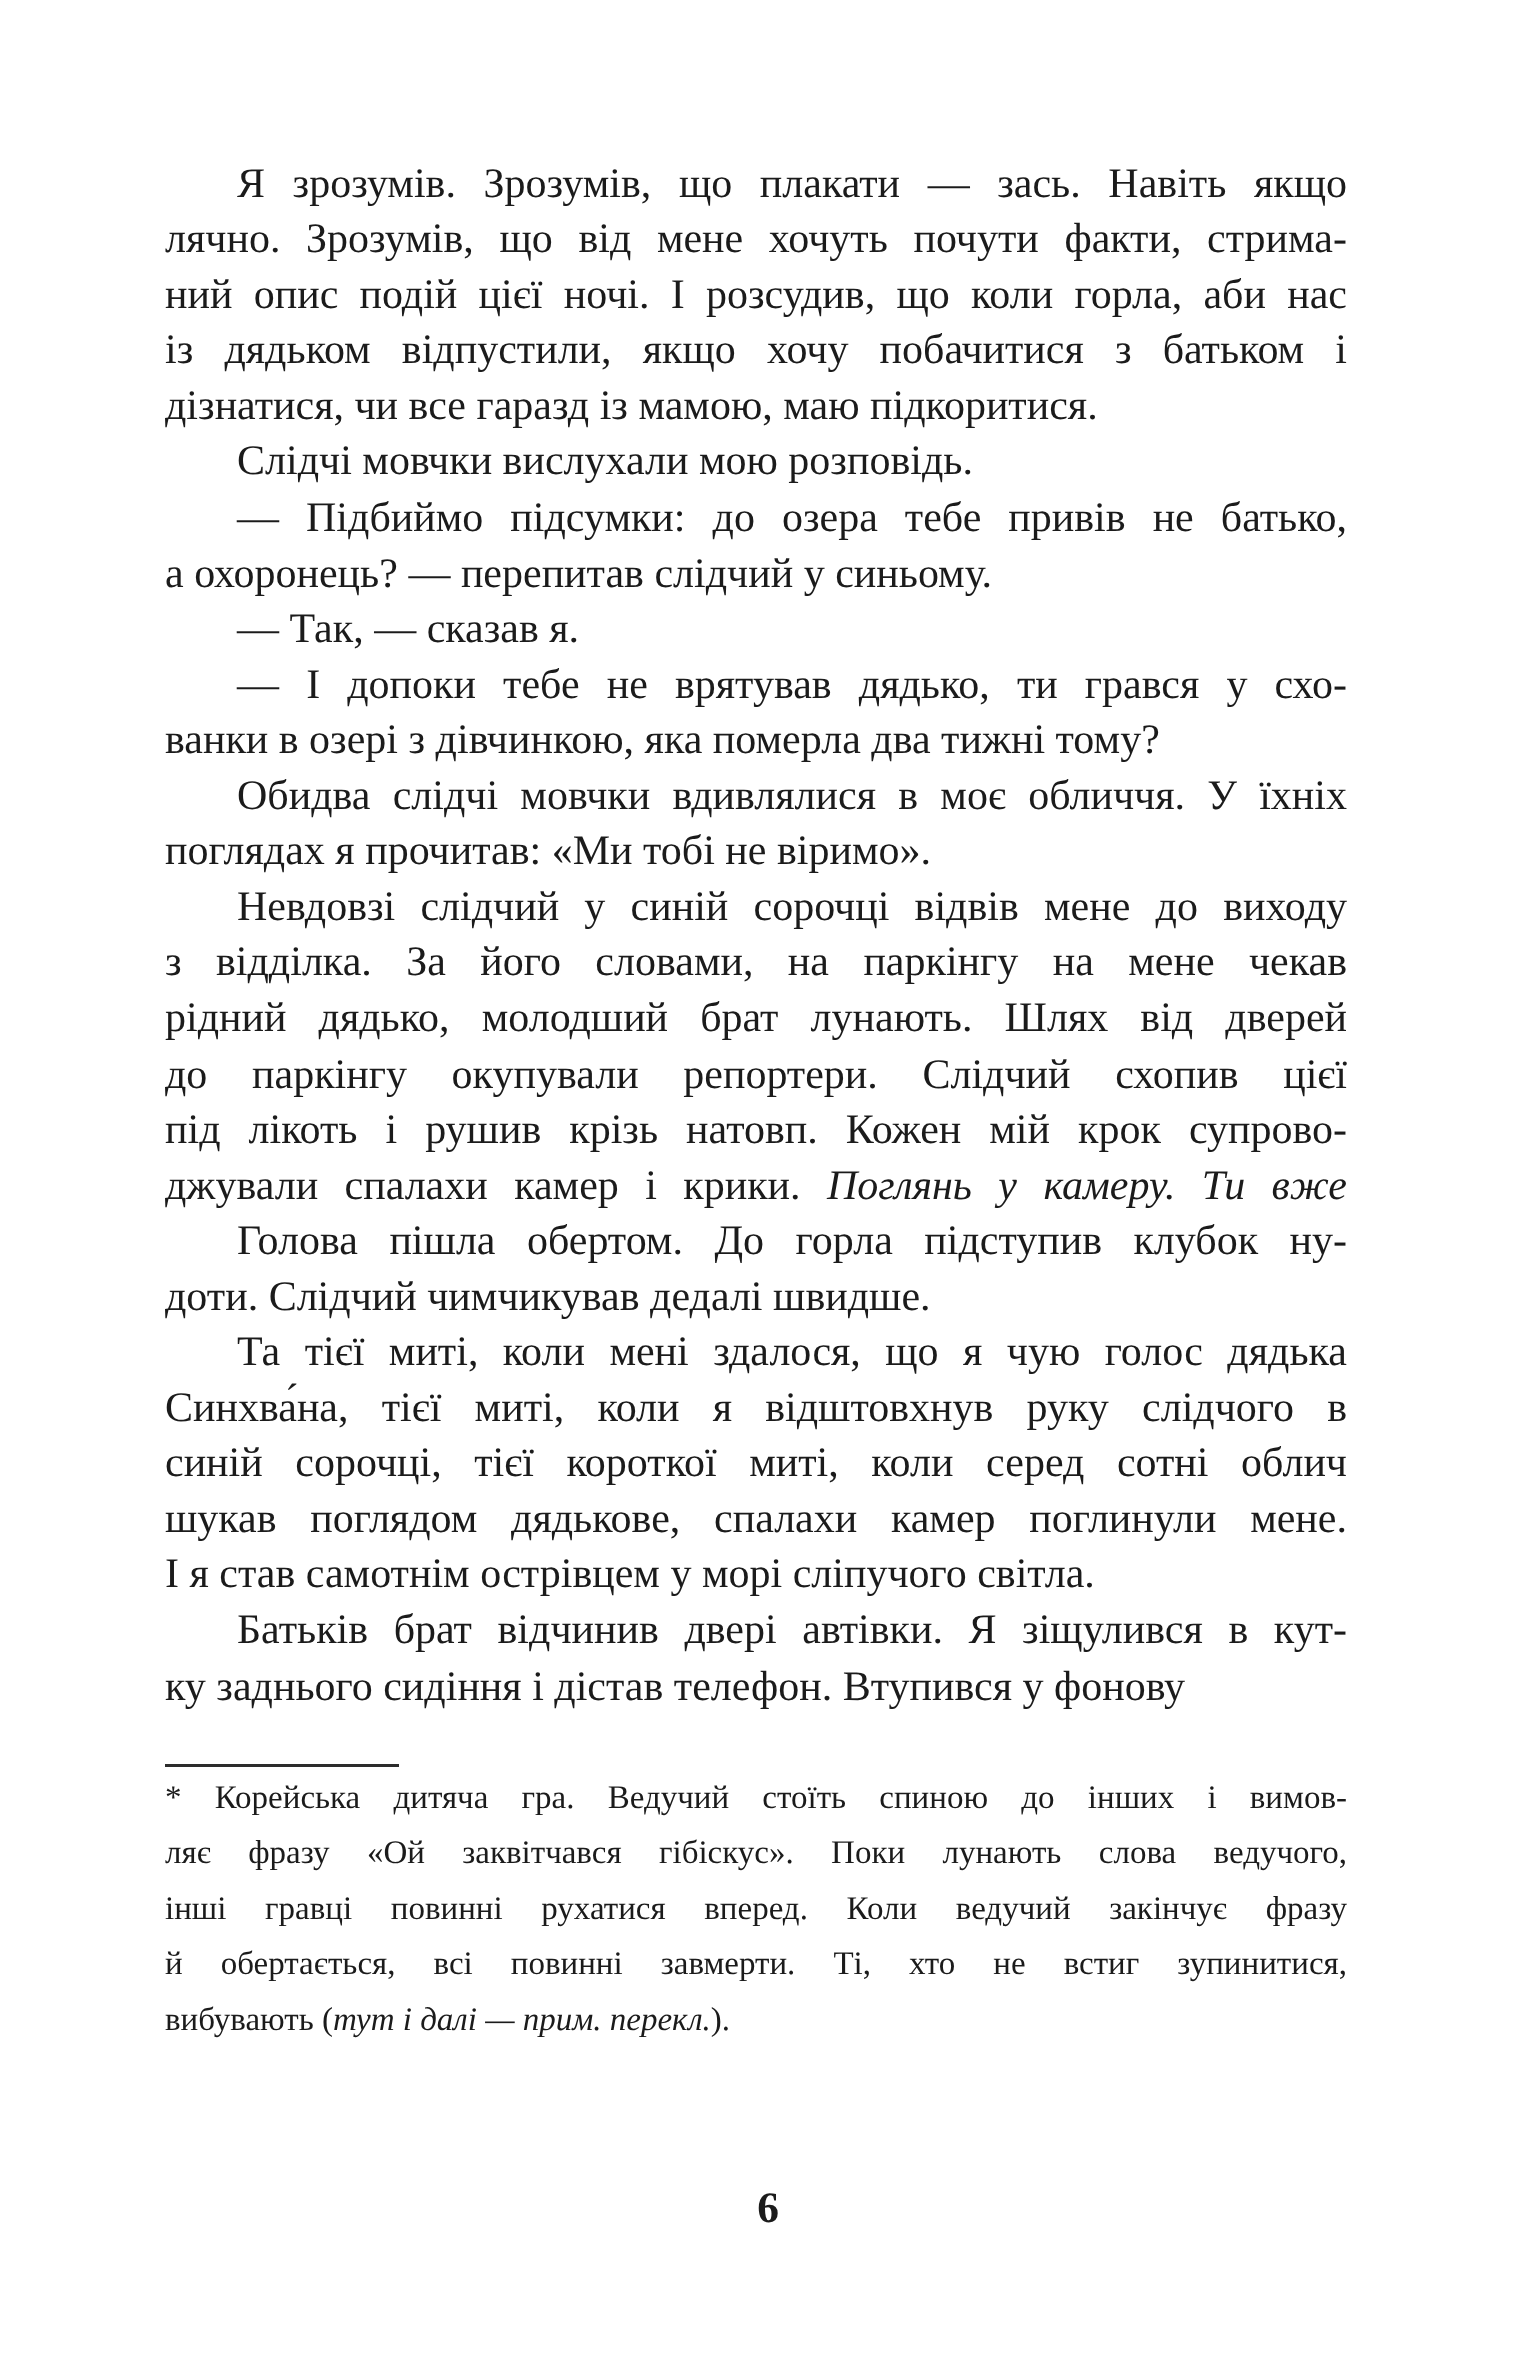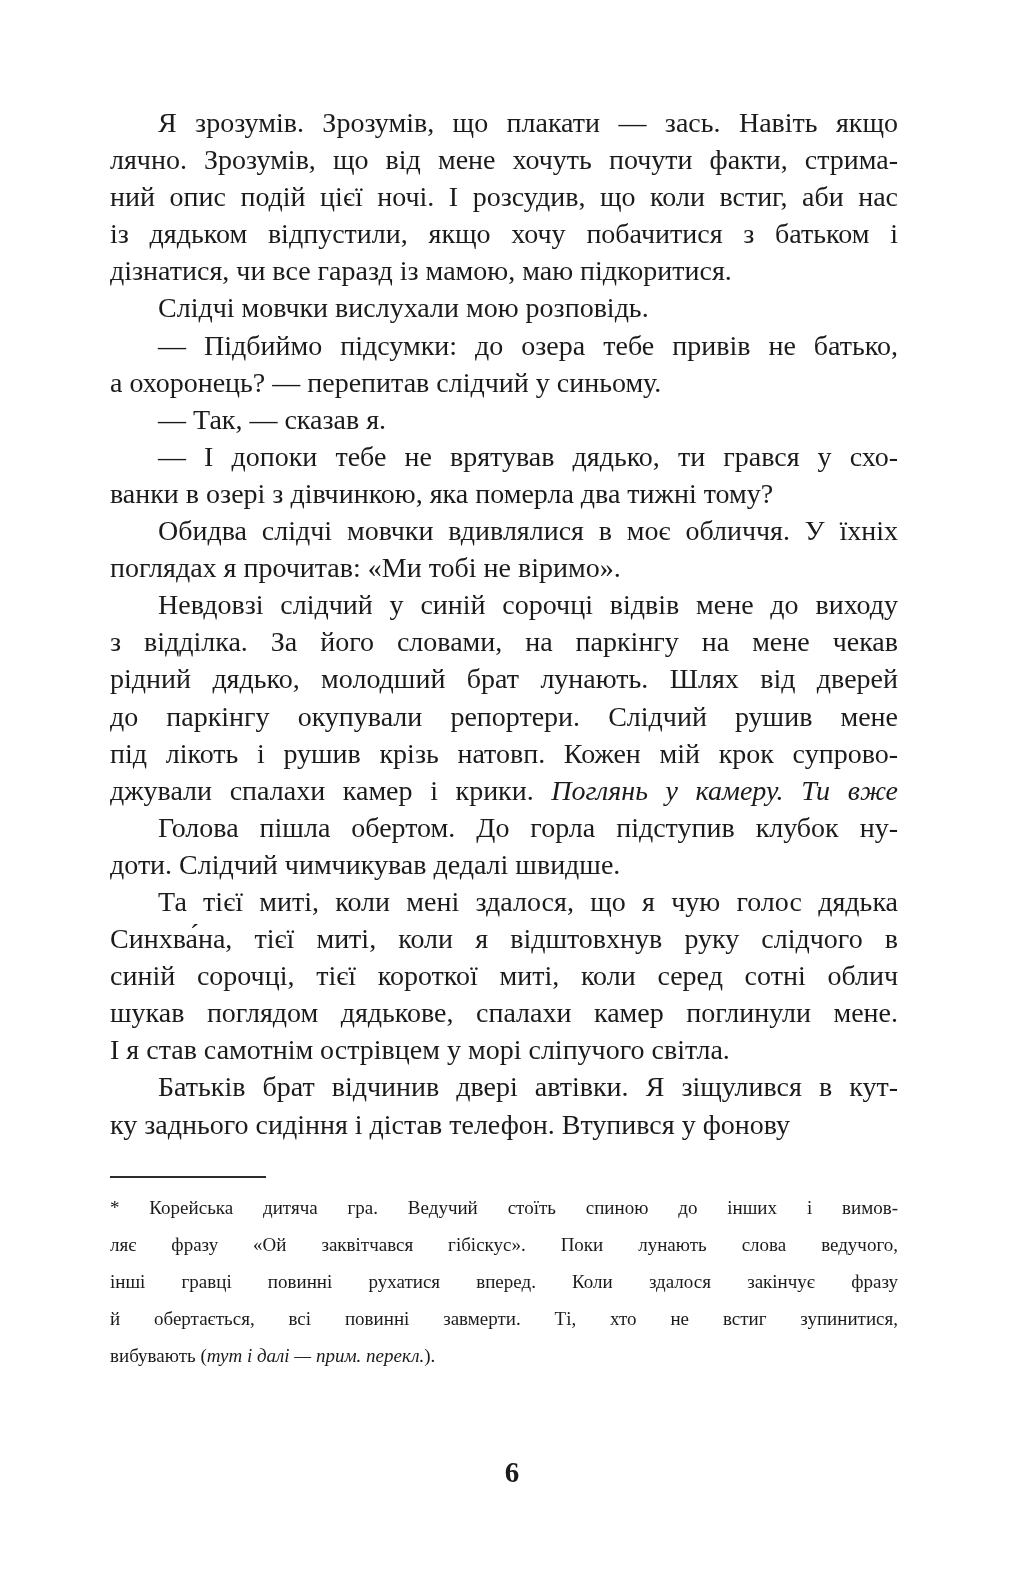--- a/index.html
+++ b/index.html
@@ -34,22 +34,22 @@
   .line.first { text-indent: 48px; }
   .line.last { text-align-last: left; }
   .italic { font-style: italic; }
   .footnote-rule {
     margin-top: 33px;
     width: 156px;
     height: 0;
     border-top: 2px solid #2c2c2c;
   }
   .footnote {
-    margin-top: 11px;
-    font-size: 19px;
+    margin-top: 1px;
+    font-size: 22px;
     line-height: 37px;
   }
   .footnote .line { max-height: 37px; }
   .page-number {
     position: absolute;
     top: 1456px;
     left: 0;
     width: 100%;
     text-align: center;
     font-size: 29px;
@@ -58,21 +58,21 @@
 </style>
 </head>
 <body>
 
 <div class="page">
   <div class="text-block">
     <div class="body-text" id="body-text">
         <div class="paragraph">
           <div class="line first"><span>Я зрозумів. Зрозумів, що плакати — зась. Навіть якщо</span></div>
           <div class="line"><span>лячно. Зрозумів, що від мене хочуть почути факти, стрима-</span></div>
-          <div class="line"><span>ний опис подій цієї ночі. І розсудив, що коли встиг, аби нас</span></div>
+          <div class="line"><span>ний опис подій цієї ночі. І розсудив, що коли горла, аби нас</span></div>
           <div class="line"><span>із дядьком відпустили, якщо хочу побачитися з батьком і</span></div>
           <div class="line last"><span>дізнатися, чи все гаразд із мамою, маю підкоритися.</span></div>
         </div>
         <div class="paragraph">
           <div class="line first last"><span>Слідчі мовчки вислухали мою розповідь.</span></div>
         </div>
         <div class="paragraph">
           <div class="line first"><span>— Підбиймо підсумки: до озера тебе привів не батько,</span></div>
           <div class="line last"><span>а охоронець? — перепитав слідчий у синьому.</span></div>
         </div>
@@ -84,21 +84,21 @@
           <div class="line last"><span>ванки в озері з дівчинкою, яка померла два тижні тому?</span></div>
         </div>
         <div class="paragraph">
           <div class="line first"><span>Обидва слідчі мовчки вдивлялися в моє обличчя. У їхніх</span></div>
           <div class="line last"><span>поглядах я прочитав: «Ми тобі не віримо».</span></div>
         </div>
         <div class="paragraph">
           <div class="line first"><span>Невдовзі слідчий у синій сорочці відвів мене до виходу</span></div>
           <div class="line"><span>з відділка. За його словами, на паркінгу на мене чекав</span></div>
           <div class="line"><span>рідний дядько, молодший брат лунають. Шлях від дверей</span></div>
-          <div class="line"><span>до паркінгу окупували репортери. Слідчий рушив мене</span></div>
+          <div class="line"><span>до паркінгу окупували репортери. Слідчий схопив цієї</span></div>
           <div class="line"><span>під лікоть і рушив крізь натовп. Кожен мій крок супрово-</span></div>
           <div class="line"><span>джували спалахи камер і крики. </span><span class="italic">Поглянь у камеру. Ти вже</span></div>
         </div>
         <div class="paragraph">
           <div class="line first"><span>Голова пішла обертом. До горла підступив клубок ну-</span></div>
           <div class="line last"><span>доти. Слідчий чимчикував дедалі швидше.</span></div>
         </div>
         <div class="paragraph">
           <div class="line first"><span>Та тієї миті, коли мені здалося, що я чую голос дядька</span></div>
           <div class="line"><span>Синхва́на, тієї миті, коли я відштовхнув руку слідчого в</span></div>
@@ -108,19 +108,19 @@
         </div>
         <div class="paragraph">
           <div class="line first"><span>Батьків брат відчинив двері автівки. Я зіщулився в кут-</span></div>
           <div class="line last"><span>ку заднього сидіння і дістав телефон. Втупився у фонову</span></div>
         </div>
       </div>
     <div class="footnote-rule"></div>
     <div class="footnote" id="footnote">
         <div class="line"><span>* Корейська дитяча гра. Ведучий стоїть спиною до інших і вимов-</span></div>
         <div class="line"><span>ляє фразу «Ой заквітчався гібіскус». Поки лунають слова ведучого,</span></div>
-        <div class="line"><span>інші гравці повинні рухатися вперед. Коли здалося закінчує фразу</span></div>
+        <div class="line"><span>інші гравці повинні рухатися вперед. Коли ведучий закінчує фразу</span></div>
         <div class="line"><span>й обертається, всі повинні завмерти. Ті, хто не встиг зупинитися,</span></div>
         <div class="line last"><span>вибувають (</span><span class="italic">тут і далі — прим. перекл.</span><span>).</span></div>
       </div>
   </div>
   <div class="page-number">6</div>
 </div>
 
 </body></html>

